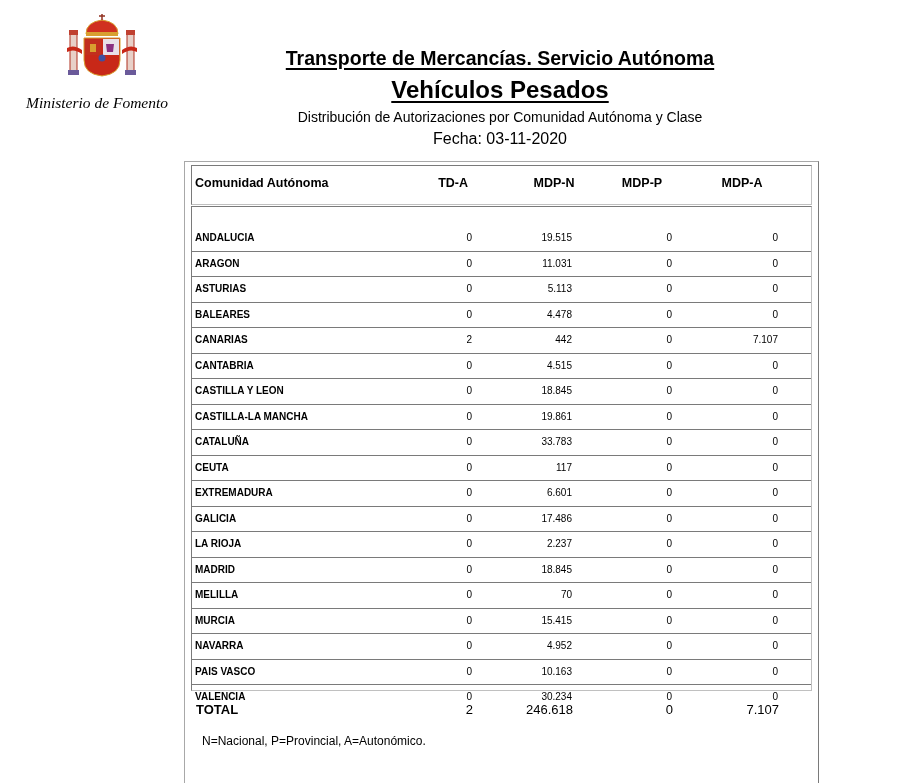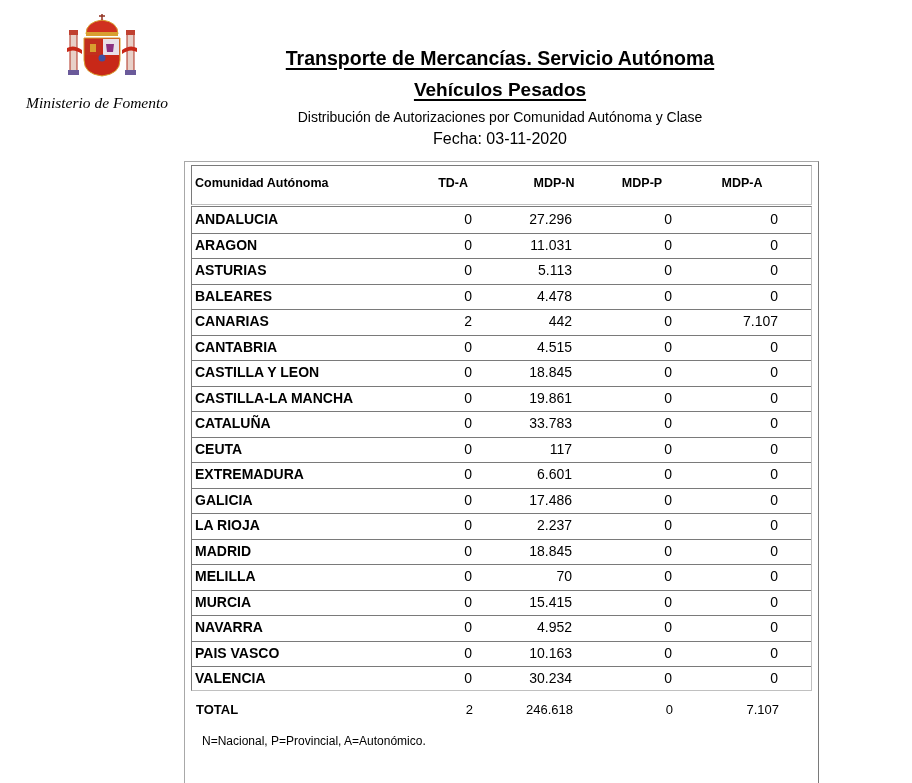--- a/index.html
+++ b/index.html
@@ -3,30 +3,30 @@
 <meta charset="utf-8">
 <style>
   html, body { margin:0; padding:0; background:#ffffff; }
   body { width:912px; height:783px; position:relative; overflow:hidden; font-family:"Liberation Sans", sans-serif; color:#000; }
 
   .logo { position:absolute; left:66px; top:14px; width:72px; height:66px; }
   .ministry { position:absolute; left:26px; top:94px; font-family:"Liberation Serif", serif; font-size:15.5px;font-style:italic; }
 
   .title-block { position:absolute; left:250px; top:44px; width:500px; text-align:center; }
   .title1 { font-weight:bold; font-size:19.5px; text-decoration:underline; text-decoration-thickness:2px; text-underline-offset:3px; height:32px; line-height:28px; }
-  .title2 { font-weight:bold; font-size:19px; text-decoration:underline; text-decoration-thickness:2px; text-underline-offset:3px; height:30px; line-height:28px; }
+  .title2 { font-weight:bold; font-size:24px; text-decoration:underline; text-decoration-thickness:2px; text-underline-offset:3px; height:30px; line-height:28px; }
   .subtitle { font-size:14px; line-height:22px; height:22px; }
   .date { font-size:16px; line-height:22px; }
 
   .outer { position:absolute; left:184px; top:161px; width:635px; height:664px; border:1px solid #a8a8a8; border-right-color:#7a7a7a; border-bottom-color:#7a7a7a; box-sizing:border-box; }
   .box { position:absolute; left:6px; right:6px; border:1px solid #7a7a7a; border-right-color:#c0c0c0; border-bottom-color:#c0c0c0; box-sizing:border-box; }
   .box.header { top:3px; height:40px; }
   .box.body { top:44px; height:485px; }
 
-  .row { position:absolute; left:0; right:0; height:25.5px; font-size:14px; font-weight:bold; }
+  .row { position:absolute; left:0; right:0; height:25.5px; font-size:10px; font-weight:bold;margin-top:18px; }
   .box.body .row { border-bottom:1px solid #7a7a7a; }
   .box.body .row:last-child { border-bottom:none; }
   .cell { position:absolute; top:0; line-height:25px; }
   .c-name { left:3px; }
   .c-tda { left:230px; width:50px; text-align:right; font-weight:normal; }
   .c-mdpn { left:320px; width:60px; text-align:right; font-weight:normal; }
   .c-mdpp { left:430px; width:50px; text-align:right; font-weight:normal; }
   .c-mdpa { left:530px; width:56px; text-align:right; font-weight:normal; }
 
   .hdr { position:absolute; top:10px; font-size:12.5px; font-weight:bold; }
@@ -84,21 +84,21 @@
     <span class="hdr h-name">Comunidad Autónoma</span>
     <span class="hdr h-tda">TD-A</span>
     <span class="hdr h-mdpn">MDP-N</span>
     <span class="hdr h-mdpp">MDP-P</span>
     <span class="hdr h-mdpa">MDP-A</span>
   </div>
   <div class="box body" id="tbody">
       <div class="row" style="top: 0px;">
         <span class="cell c-name">ANDALUCIA</span>
         <span class="cell c-tda">0</span>
-        <span class="cell c-mdpn">27.296</span>
+        <span class="cell c-mdpn">19.515</span>
         <span class="cell c-mdpp">0</span>
         <span class="cell c-mdpa">0</span>
       </div>
       <div class="row" style="top: 25.5px;">
         <span class="cell c-name">ARAGON</span>
         <span class="cell c-tda">0</span>
         <span class="cell c-mdpn">11.031</span>
         <span class="cell c-mdpp">0</span>
         <span class="cell c-mdpa">0</span>
       </div>

